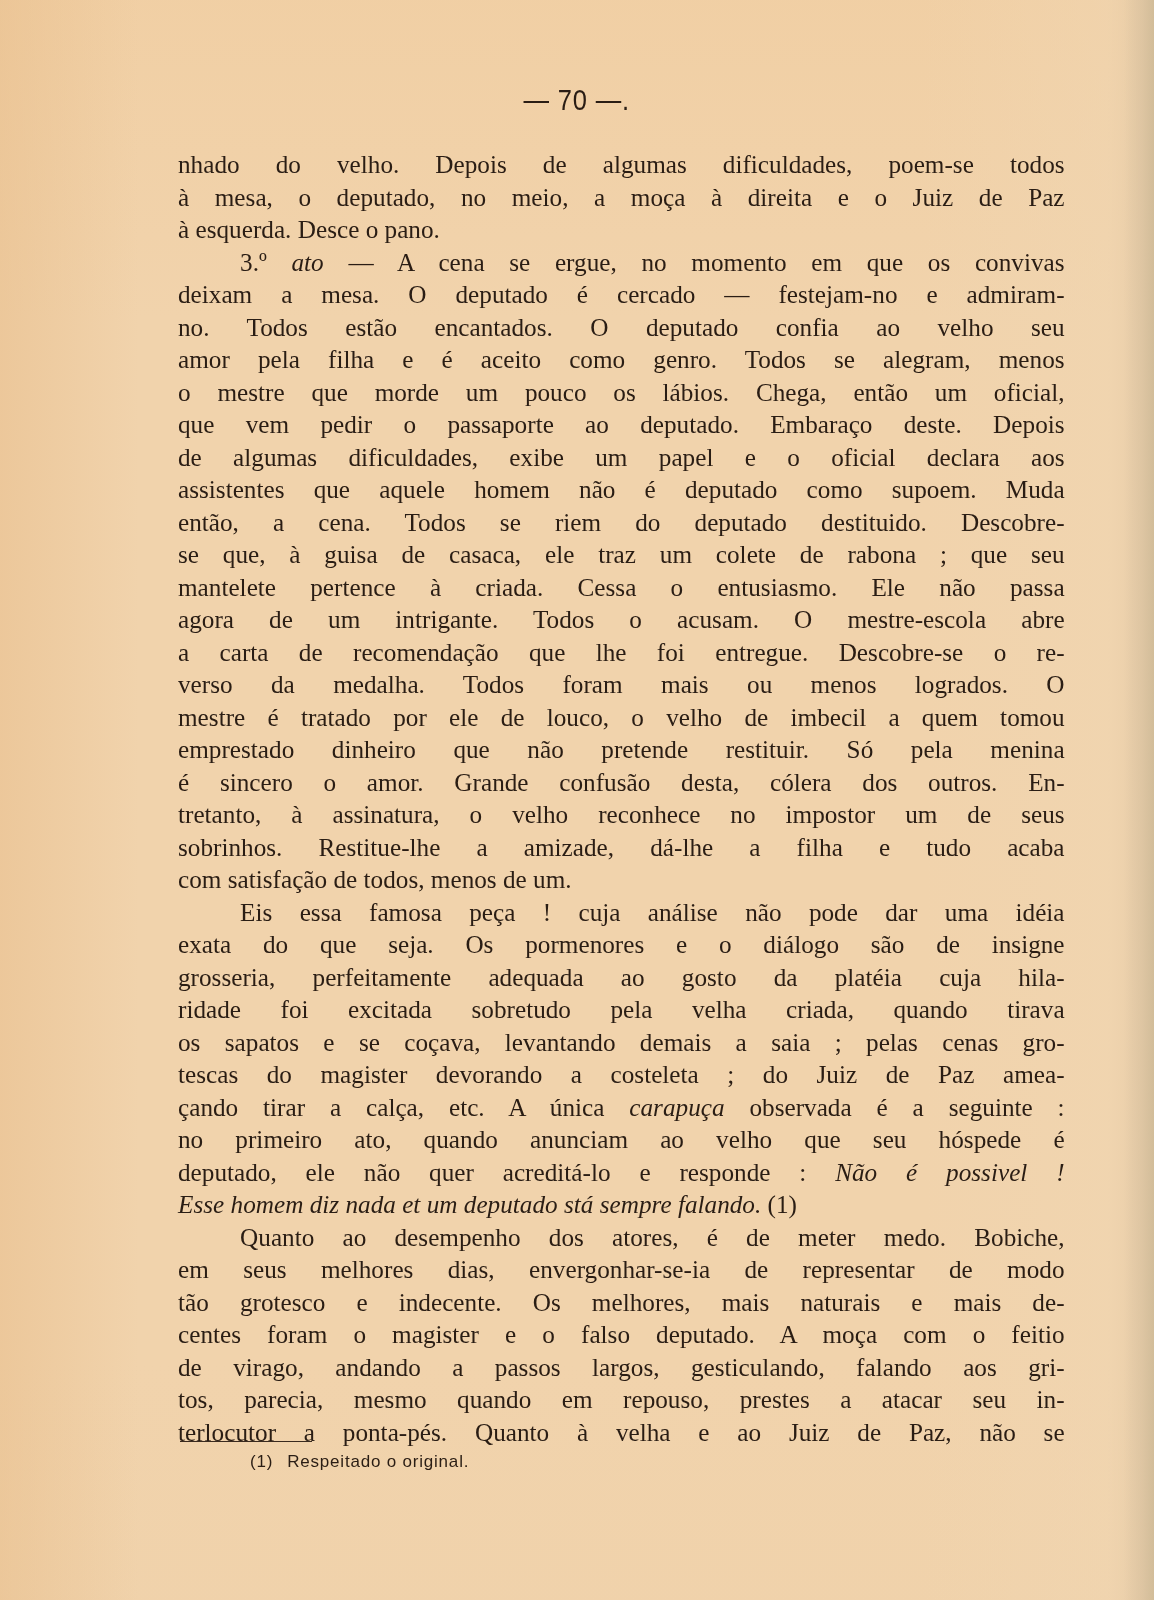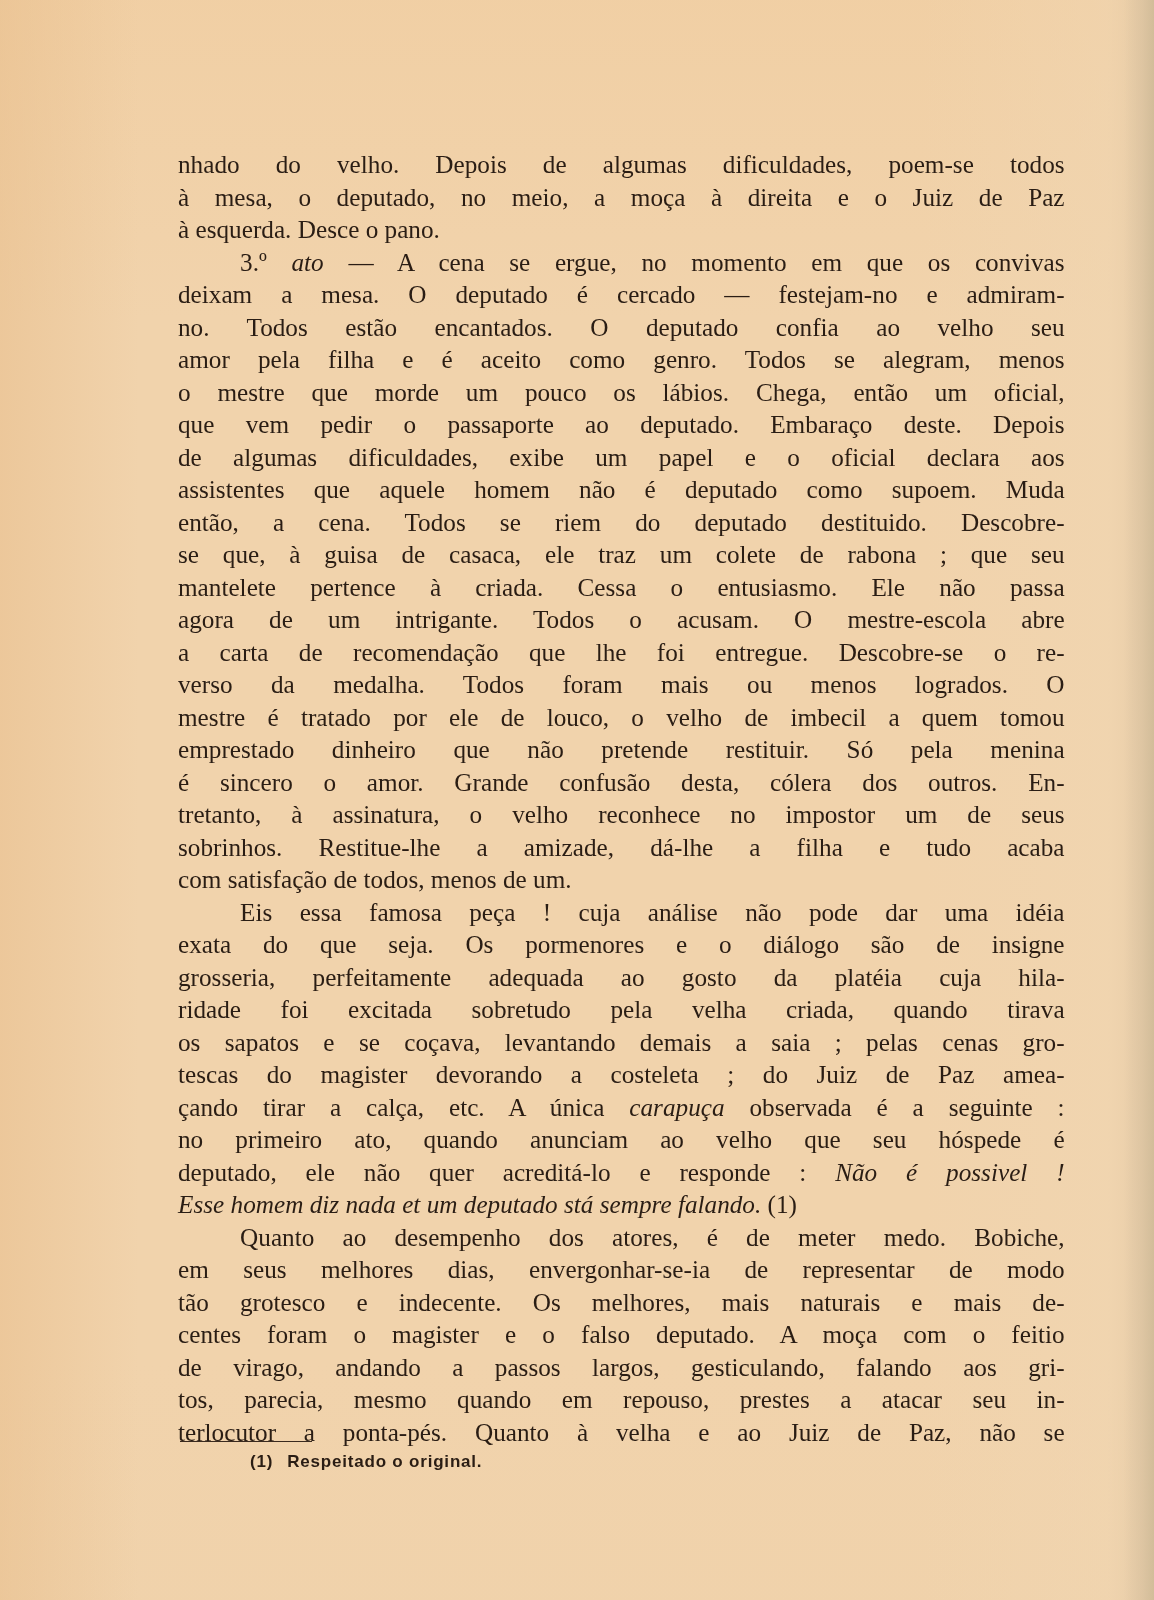--- a/index.html
+++ b/index.html
@@ -75,36 +75,36 @@
       border-top: 1.5px solid #3a2a1e;
     }
     .footnote {
       position: absolute;
       left: 250px;
       top: 1452px;
       font-family: "Liberation Sans", sans-serif;
       font-size: 17px;
       letter-spacing: 0.8px;
       color: #2a1d14;
-      font-weight: bold;
     }
     .footnote .mark {
       margin-right: 14px;
     }
     .spine-shadow {
       position: absolute;
       right: 0; top: 0;
       width: 30px; height: 1600px;
       background: linear-gradient(90deg, rgba(220,195,160,0) 0%, rgba(215,192,158,0.6) 60%, rgba(205,185,150,0.8) 100%);
     }
   </style>
 </head>
 <body>
 
 <div class="page">
+  <div class="page-number"><span class="num">— 70 —.</span></div>
 
   <div class="body-text">
     <span class="line">nhado do velho. Depois de algumas dificuldades, poem-se todos</span>
     <span class="line">à mesa, o deputado, no meio, a moça à direita e o Juiz de Paz</span>
     <span class="line last">à esquerda. Desce o pano.</span>
     <span class="line indent"><span>3.º </span><i>ato</i><span> — A cena se ergue, no momento em que os convivas</span></span>
     <span class="line">deixam a mesa. O deputado é cercado — festejam-no e admiram-</span>
     <span class="line">no. Todos estão encantados. O deputado confia ao velho seu</span>
     <span class="line">amor pela filha e é aceito como genro. Todos se alegram, menos</span>
     <span class="line">o mestre que morde um pouco os lábios. Chega, então um oficial,</span>

